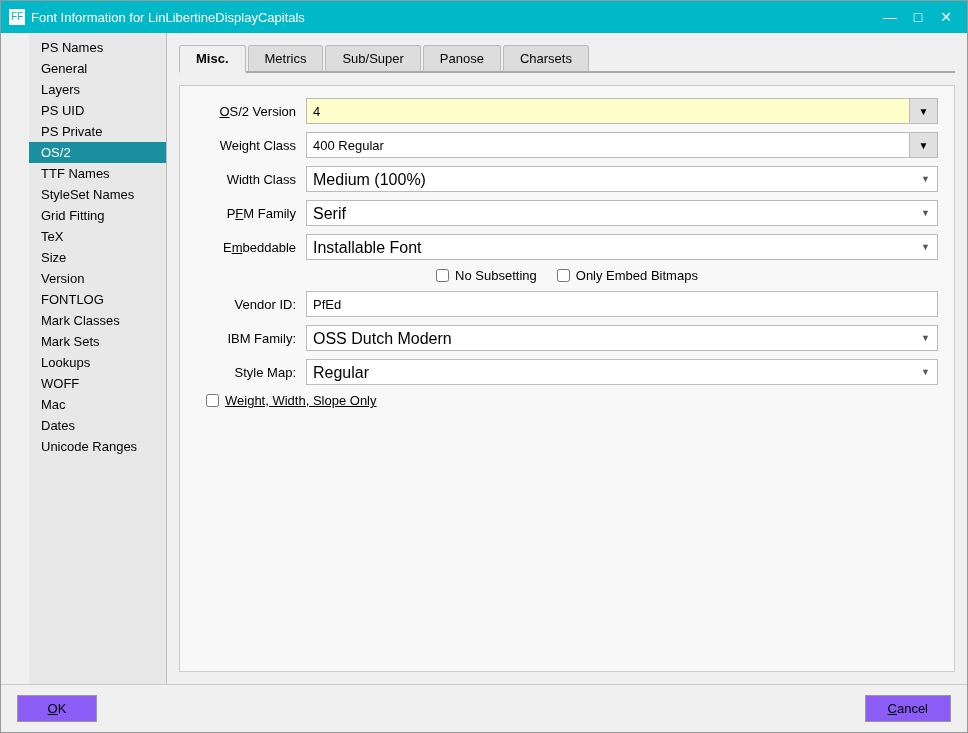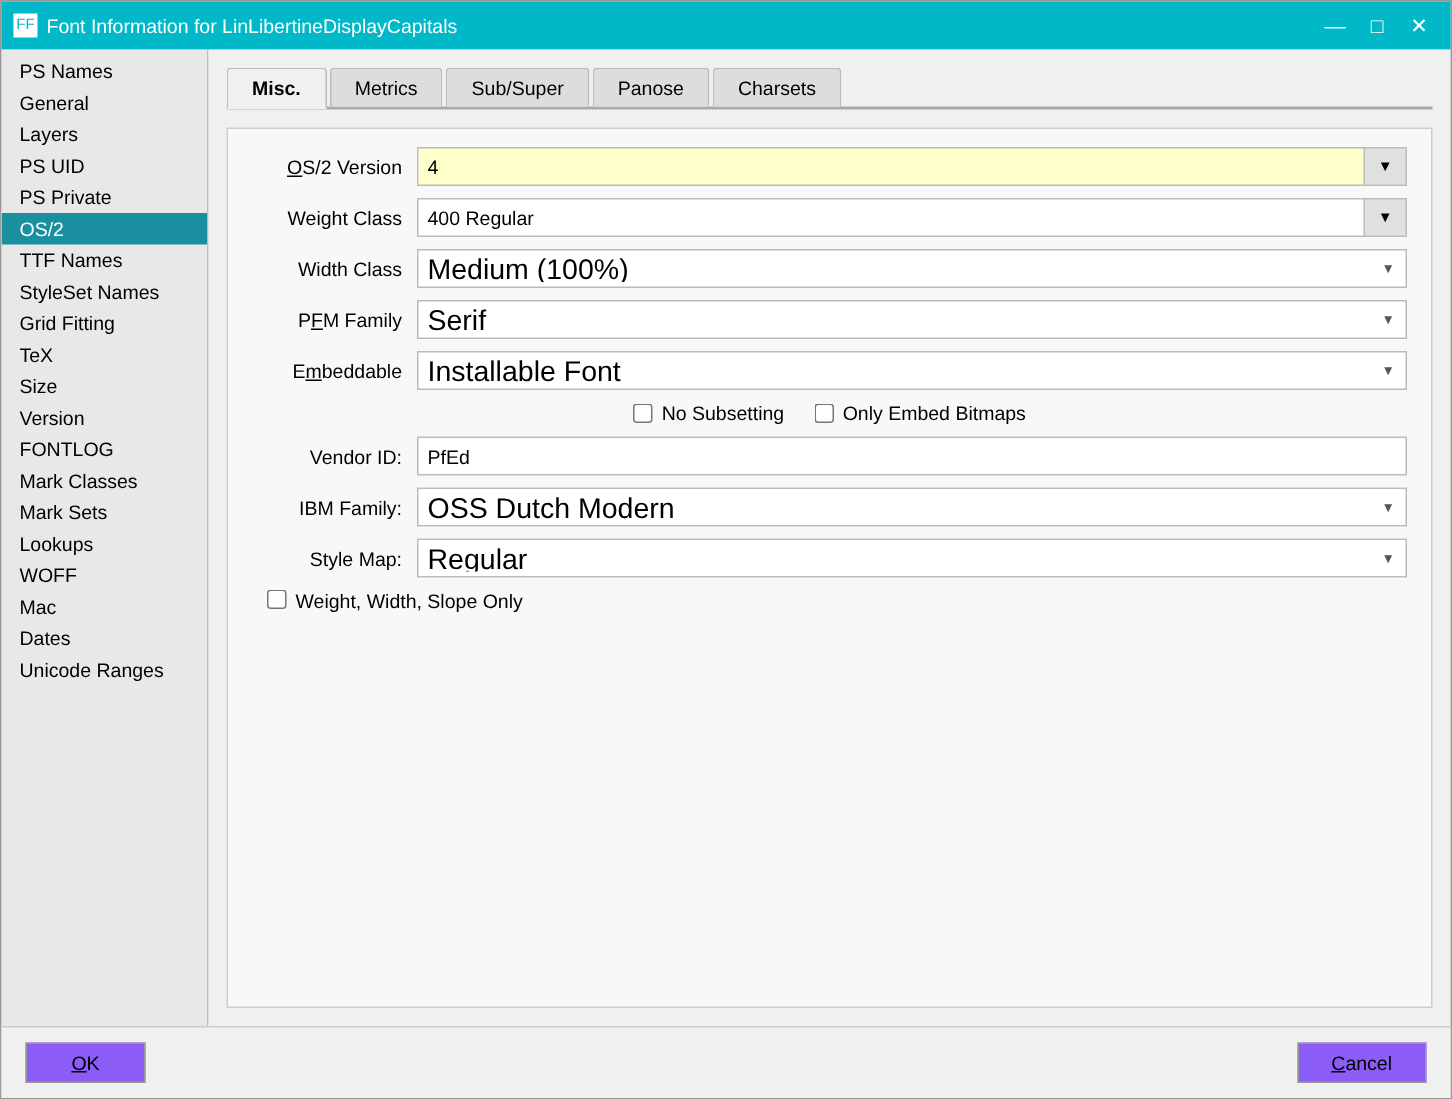--- a/index.html
+++ b/index.html
@@ -60,20 +60,21 @@
       display: flex;
       align-items: center;
       justify-content: center;
       line-height: 1;
     }
 
     .window-body {
       display: flex;
       flex: 1;
       overflow: hidden;
+      padding-left: 28px;
     }
 
     .sidebar {
       width: 138px;
       background: #e8e8e8;
       border-right: 1px solid #bbb;
       padding: 4px 0;
       overflow-y: auto;
       flex-shrink: 0;
     }
@@ -171,21 +172,21 @@
     .select-wrapper {
       flex: 1;
       position: relative;
     }
     .select-wrapper select {
       width: 100%;
       height: 26px;
       padding: 3px 30px 3px 6px;
       border: 1px solid #bbb;
       background: white;
-      font-size: 19px;
+      font-size: 16px;
       appearance: none;
       -webkit-appearance: none;
       cursor: pointer;
     }
     .select-wrapper::after {
       content: '▼';
       font-size: 9px;
       position: absolute;
       right: 8px;
       top: 50%;
@@ -198,24 +199,25 @@
       flex: 1;
       height: 26px;
       padding: 3px 6px;
       border: 1px solid #bbb;
       background: white;
       font-size: 13px;
     }
 
     .checkbox-row {
       display: flex;
-      align-items: flex-start;
+      align-items: center;
       margin-bottom: 8px;
       padding-left: 10px;
       gap: 6px;
+      text-decoration: underline;
     }
     .checkbox-row input[type=checkbox] {
       cursor: pointer;
     }
     .checkbox-row label {
       font-size: 13px;
       cursor: pointer;
     }
 
     .checkbox-row-center {

